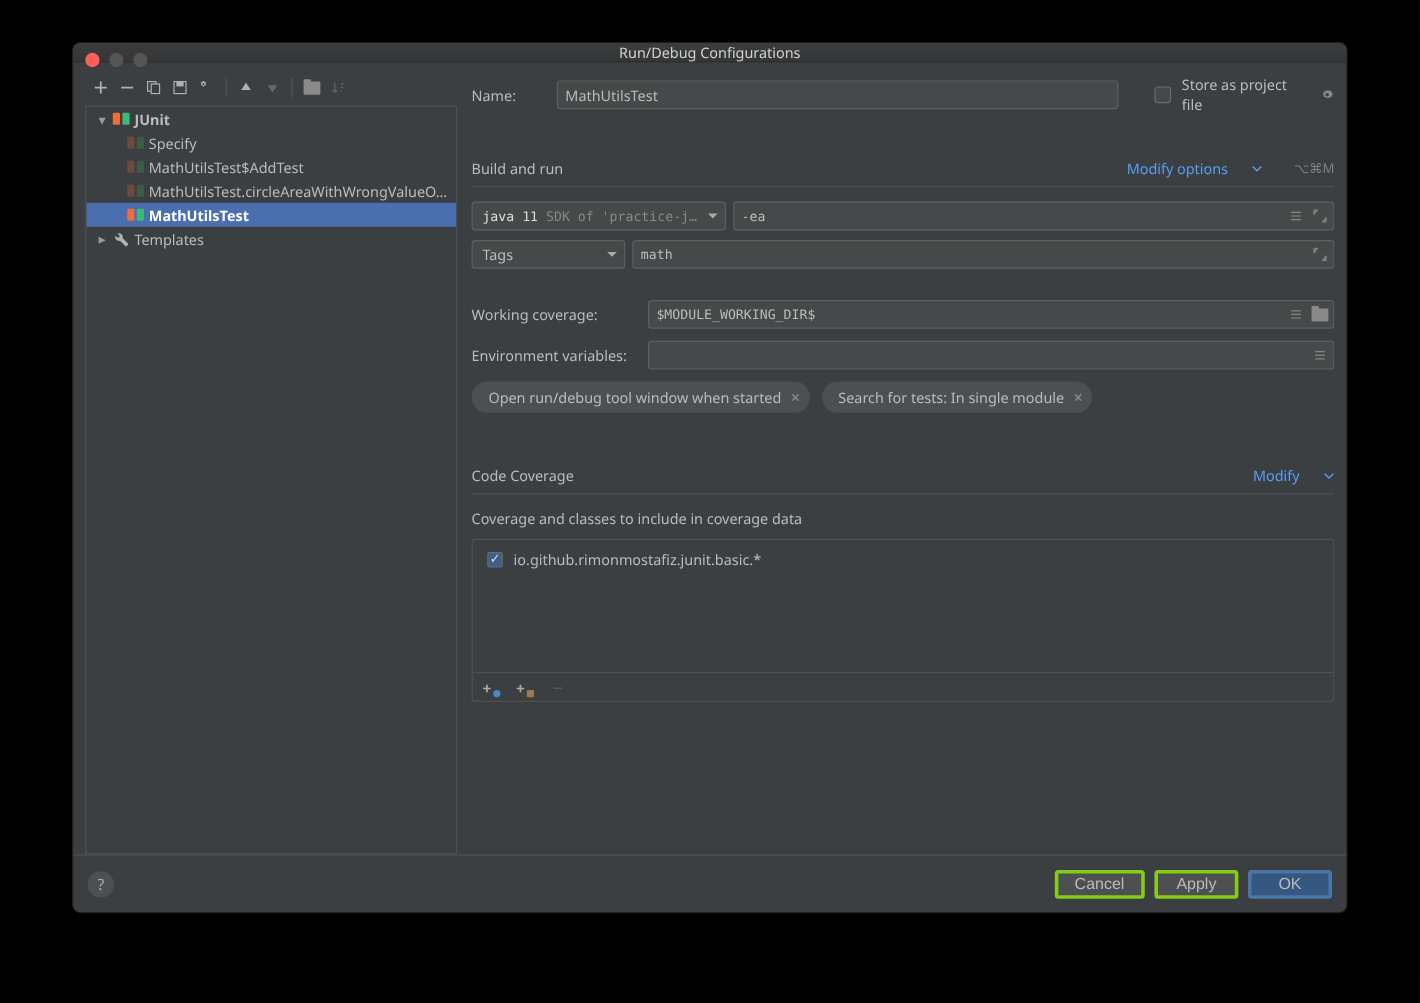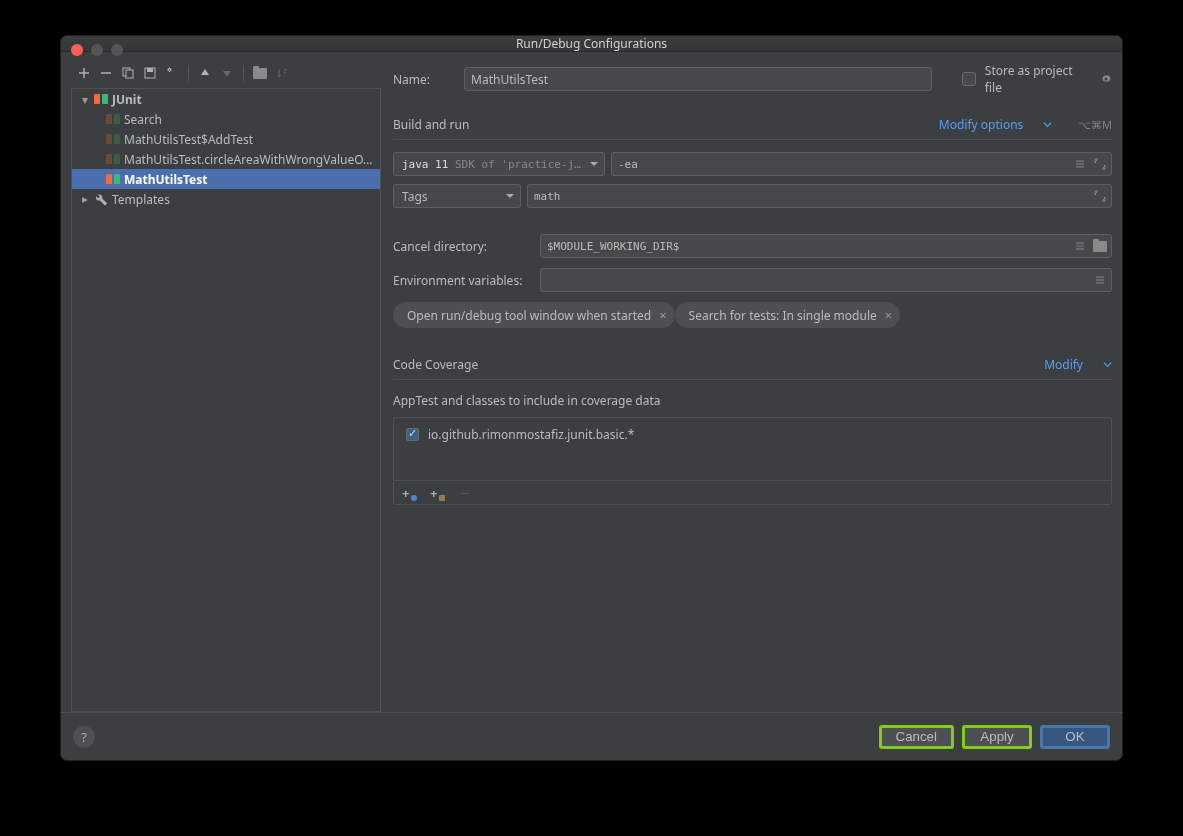--- a/index.html
+++ b/index.html
@@ -49,38 +49,38 @@
   .junit-ico.dim::before{background:#6d4a3c}
   .junit-ico.dim::after{background:#3b5c47}
   .wrench-ico{width:14px;height:14px;display:flex;align-items:center;justify-content:center}
   .right{flex:1;padding:0 0 0 12px;display:flex;flex-direction:column;overflow:auto}
   .row{display:flex;align-items:center;gap:26px;margin-bottom:14px}
   .namelab{width:46px}
   .input,.select{height:24px;background:var(--input-bg);border:1px solid var(--input-border);border-radius:3px;color:var(--text);padding:0 6px;font:inherit}
   .name-input{flex:0 0 468px}
   .store{display:flex;align-items:center;gap:6px;margin-left:auto;color:var(--text)}
   .store input{appearance:none;width:14px;height:14px;border:1px solid #6a6a6a;border-radius:3px;background:#45494a;cursor:pointer}
-  .sect-head{display:flex;align-items:flex-start;justify-content:space-between;border-bottom:1px solid var(--border);padding-bottom:6px;margin:6px 0 12px}
+  .sect-head{display:flex;align-items:flex-start;justify-content:space-between;border-bottom:1px solid var(--border);padding-bottom:6px;margin:22px 0 12px}
   .sect-title{color:var(--text)}
   .modlink{color:var(--link);cursor:pointer;display:flex;align-items:center;gap:20px}
   .ctrlrow{display:flex;gap:6px;margin-bottom:8px}
   .select-box{height:24px;background:var(--input-bg);border:1px solid var(--input-border);border-radius:3px;display:flex;align-items:center;padding:0 20px 0 8px;position:relative;cursor:pointer;white-space:nowrap;overflow:hidden}
   .select-box::after{content:"";position:absolute;right:6px;top:50%;margin-top:-2px;border:4px solid transparent;border-top-color:#aaa}
   .mono{font-family:Menlo,Consolas,monospace;font-size:11px}
   .input-w-icons{position:relative;flex:1}
   .input-w-icons .input{width:100%}
   .trail-icons{position:absolute;right:4px;top:0;height:100%;display:flex;align-items:center;gap:4px}
   .iicon{width:16px;height:16px;display:flex;align-items:center;justify-content:center;color:#888;cursor:pointer}
   .twocol{display:flex;gap:12px;align-items:center;margin-bottom:10px}
   .twocol .lab{width:135px}
   .hint{color:var(--text-dim);font-size:11px;margin-left:147px;margin-top:-4px;margin-bottom:18px}
-  .chips{display:flex;margin-bottom:22px}
+  .chips{display:flex;gap:10px;margin-bottom:22px}
   .chip{background:var(--chip-bg);border-radius:14px;height:26px;display:flex;align-items:center;padding:0 8px 0 14px;gap:8px;cursor:default}
   .chip .x{color:#999;cursor:pointer;font-size:13px;line-height:1}
-  .cov-box{border:1px solid var(--border);border-radius:3px;background:var(--bg);height:88px;display:flex;flex-direction:column;margin-top:8px}
+  .cov-box{border:1px solid var(--border);border-radius:3px;background:var(--bg);height:136px;display:flex;flex-direction:column;margin-top:8px}
   .cov-list{flex:1;padding:6px 8px}
   .cov-item{display:flex;align-items:center;gap:6px;height:20px}
   .cov-item input{appearance:none;width:13px;height:13px;border:1px solid #6a6a6a;border-radius:2px;background:#3d6185;cursor:pointer;position:relative}
   .cov-item input:checked::after{content:"✓";position:absolute;left:1px;top:-2px;font-size:11px;color:#cde}
   .cov-tb{height:24px;border-top:1px solid var(--border);display:flex;align-items:center;padding:0 6px;gap:10px}
   .plus-dot{position:relative;width:14px;height:14px}
   .plus-dot::before{content:"+";position:absolute;left:0;top:-2px;font-size:13px;font-weight:bold;color:#aaa}
   .plus-dot .dot{position:absolute;right:-1px;bottom:-1px;width:6px;height:6px;border-radius:50%}
   .dot.blue{background:#4a88c7}
   .dot.square{border-radius:1px;background:#9a7b4f;width:6px;height:6px}
@@ -166,21 +166,21 @@
         </div>
 
         <div class="tree">
           <div class="tree-row indent0">
             <span class="texp">▾</span>
             <span class="junit-ico"></span>
             <b>JUnit</b>
           </div>
           <div class="tree-row indent1">
             <span class="junit-ico dim"></span>
-            <span>Search</span>
+            <span>Specify</span>
           </div>
           <div class="tree-row indent1">
             <span class="junit-ico dim"></span>
             <span>MathUtilsTest$AddTest</span>
           </div>
           <div class="tree-row indent1">
             <span class="junit-ico dim"></span>
             <span style="overflow:hidden;text-overflow:ellipsis">MathUtilsTest.circleAreaWithWrongValueO…</span>
           </div>
           <div class="tree-row indent1 sel">
@@ -258,21 +258,21 @@
               <span class="iicon">
                   <svg width="12" height="12" viewBox="0 0 12 12" stroke="#888" fill="none">
                     <path d="M2 5l-1-1 3-3M10 7l1 1-3 3M4 1H1v3M8 11h3V8"></path>
                   </svg>
                 </span>
             </div>
           </div>
         </div>
 
         <div class="twocol">
-          <span class="lab">Cancel directory:</span>
+          <span class="lab">Working coverage:</span>
           <div class="input-w-icons">
             <input class="input mono" value="$MODULE_WORKING_DIR$" style="">
             <div class="trail-icons">
               <span class="iicon">
                   <svg width="12" height="12" viewBox="0 0 12 12" stroke="#888">
                     <path d="M2 3h8M2 6h8M2 9h8"></path>
                   </svg>
                 </span>
               <span class="iicon">
                   <div class="folder"></div>
@@ -308,21 +308,21 @@
 
         <div class="sect-head">
           <span class="sect-title">Code Coverage</span>
           <span class="modlink">
             <span>Modify</span>
             <svg width="9" height="9" viewBox="0 0 10 10">
                 <path d="M1 3l4 4 4-4" stroke="#589df6" fill="none" stroke-width="1.3"></path>
               </svg>
           </span>
         </div>
-        <div>AppTest and classes to include in coverage data</div>
+        <div>Coverage and classes to include in coverage data</div>
         <div class="cov-box">
           <div class="cov-list">
             <label class="cov-item">
               <input type="checkbox" checked="" style="">
               <span>io.github.rimonmostafiz.junit.basic.*</span>
             </label>
           </div>
           <div class="cov-tb">
             <span class="ticon">
                 <span class="plus-dot">

